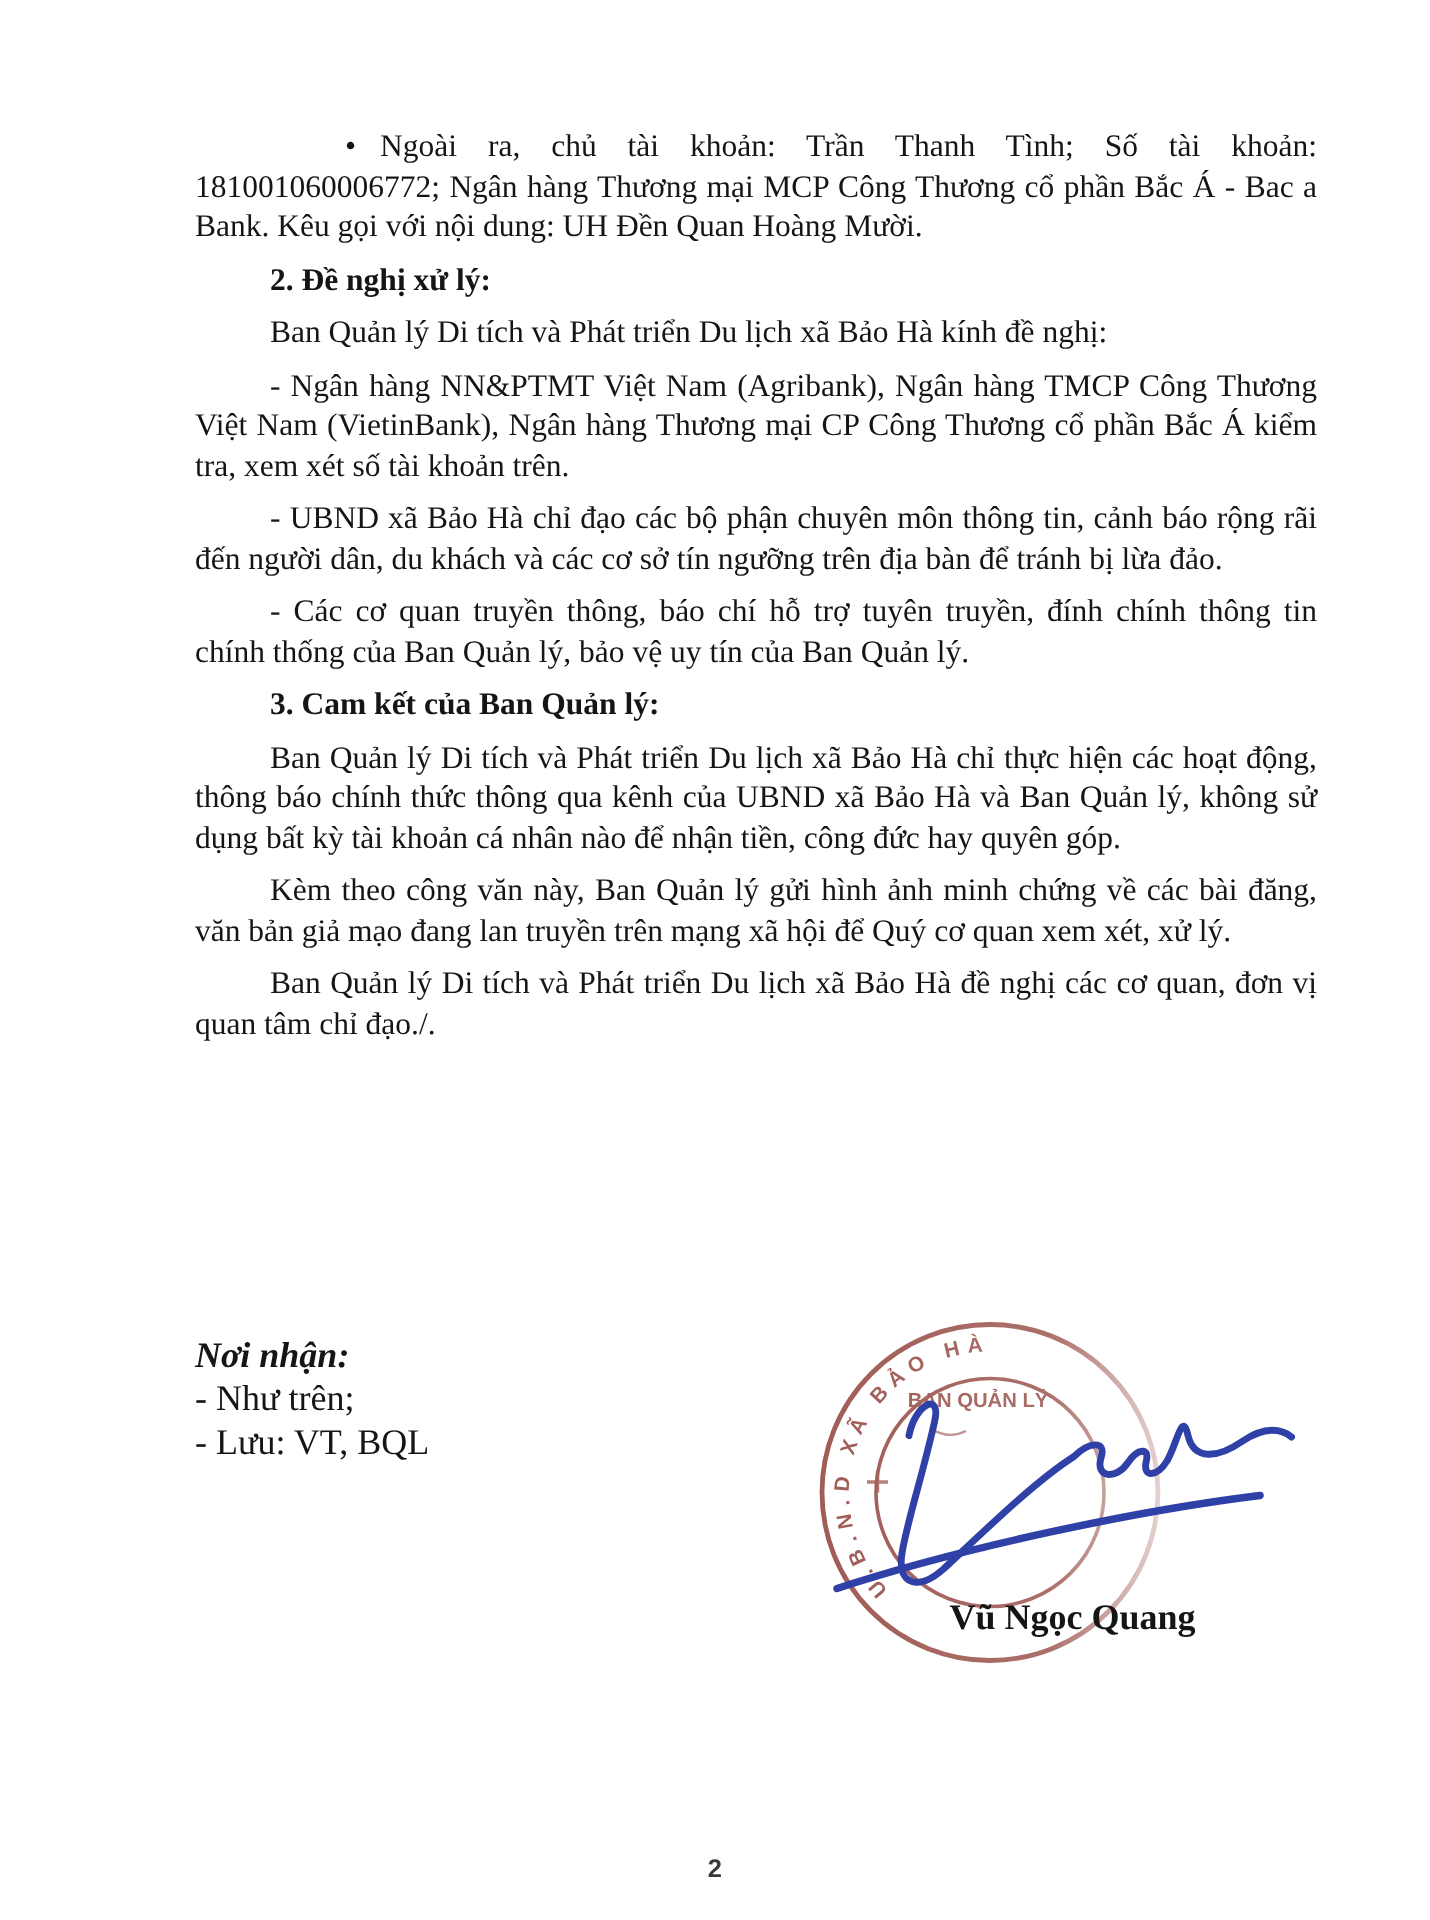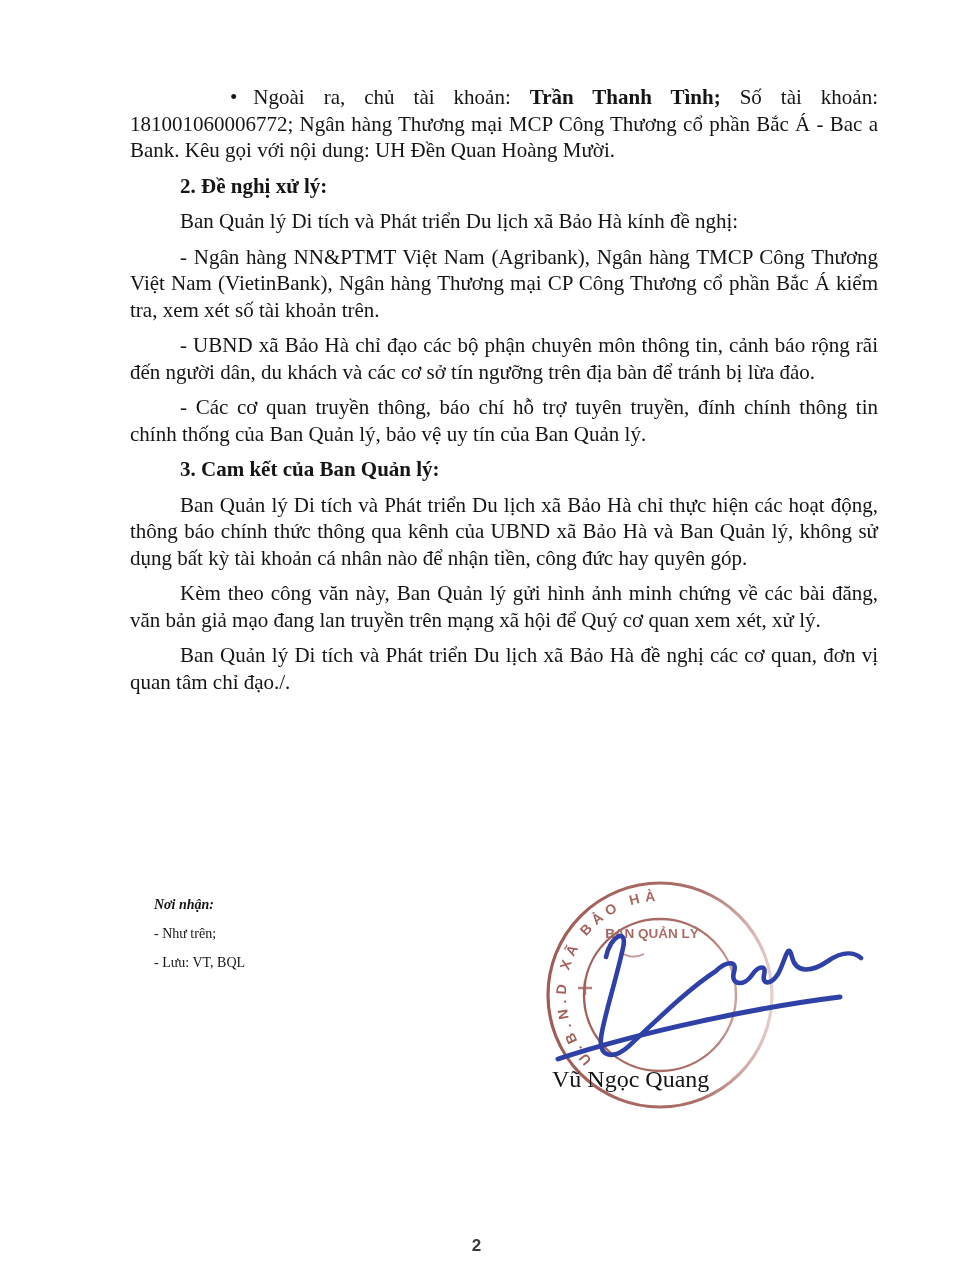--- a/index.html
+++ b/index.html
@@ -31,30 +31,29 @@
   }
   .heading {
     margin: 4px 0 9px 0;
     text-indent: 50px;
     font-weight: bold;
   }
   .bullet {
     display: inline-block;
     margin-right: 16px;
   }
-  .inline-bold { font-weight: bold; }
+  .inline-bold { font-weight: normal; }
 
   
   .recipients {
     position: absolute;
     left: 130px;
     top: 890px;
-    font-size: 14px;
+    font-size: 24px;
     line-height: 29px;
-    margin-left: 24px;
   }
   .recipients .label {
     font-weight: bold;
     font-style: italic;
   }
   .sign-titles {
     position: absolute;
     left: 552px;
     top: 886px;
     width: 326px;
@@ -62,21 +61,22 @@
     font-weight: bold;
     font-size: 23px;
     line-height: 31px;
     z-index: 2;
   }
   .signer-name {
     position: absolute;
     left: 552px;
     top: 1066px;
     width: 326px;
-    font-weight: normal;
+    text-align: center;
+    font-weight: bold;
     font-size: 24px;
     z-index: 2;
   }
   .stamp-svg {
     position: absolute;
     left: 500px;
     top: 860px;
     z-index: 1;
   }
   .signature-svg {

